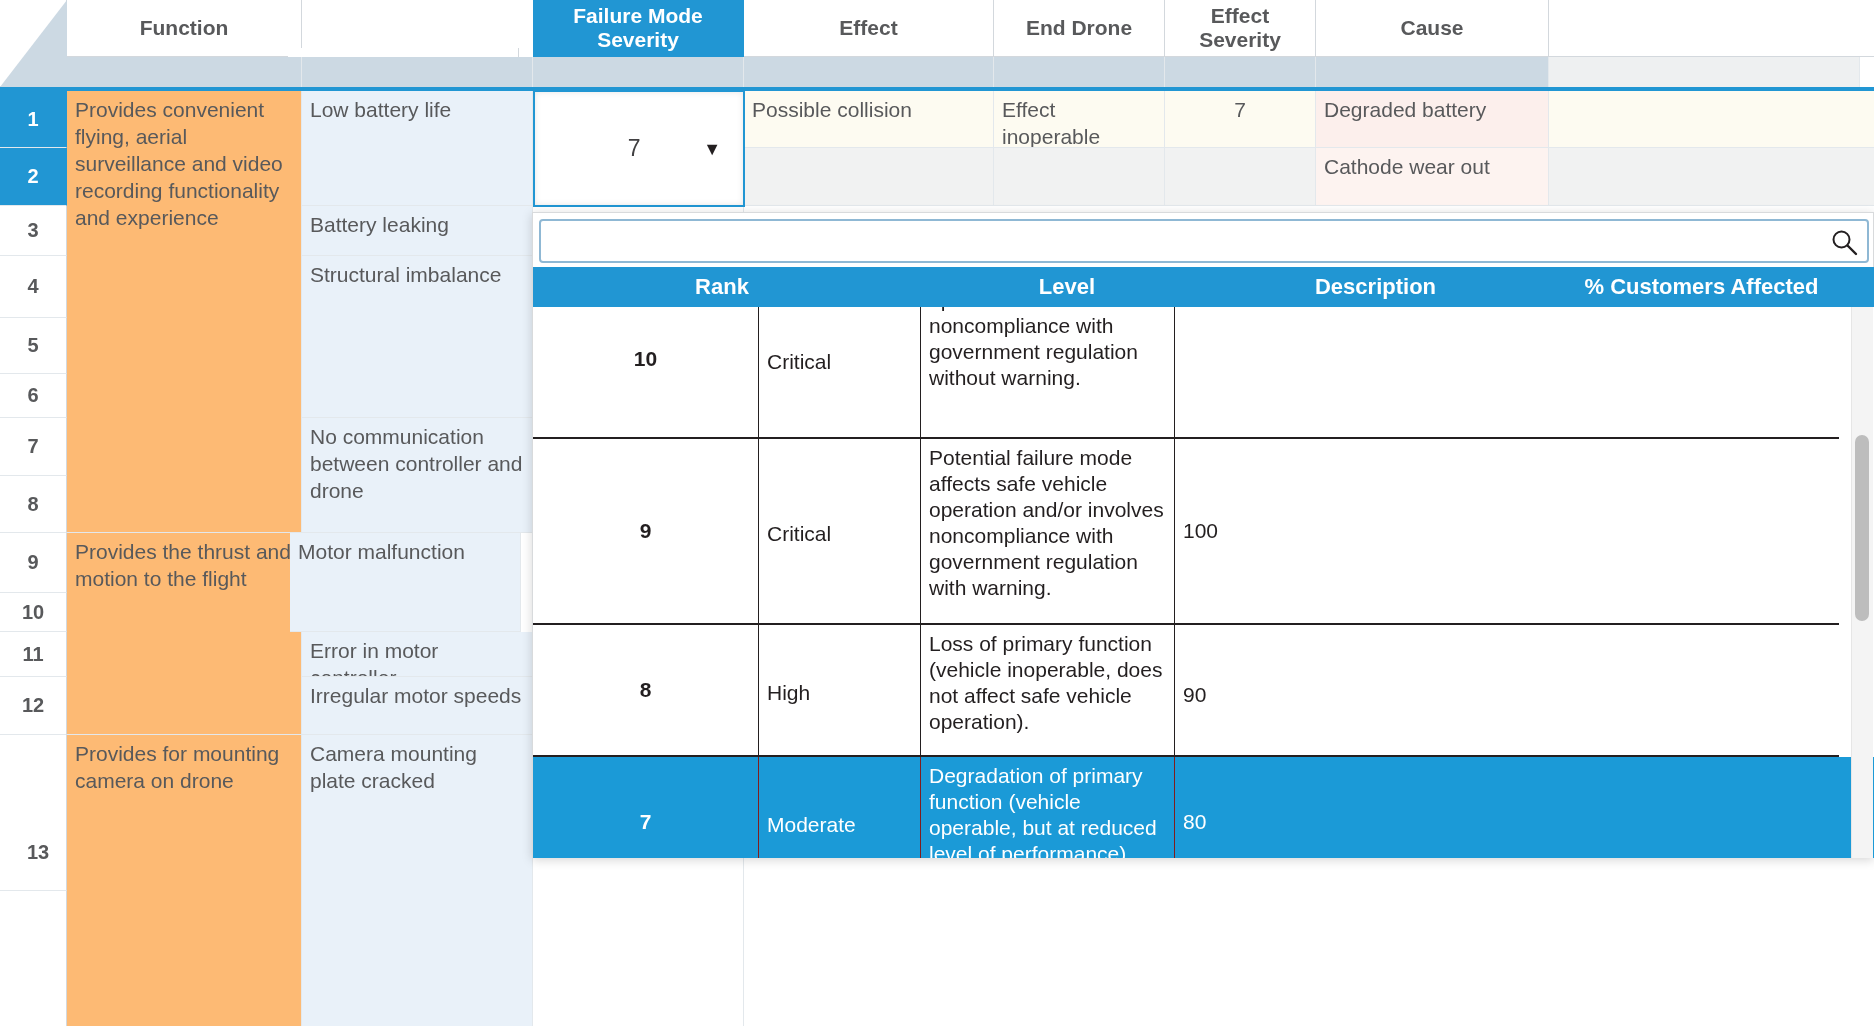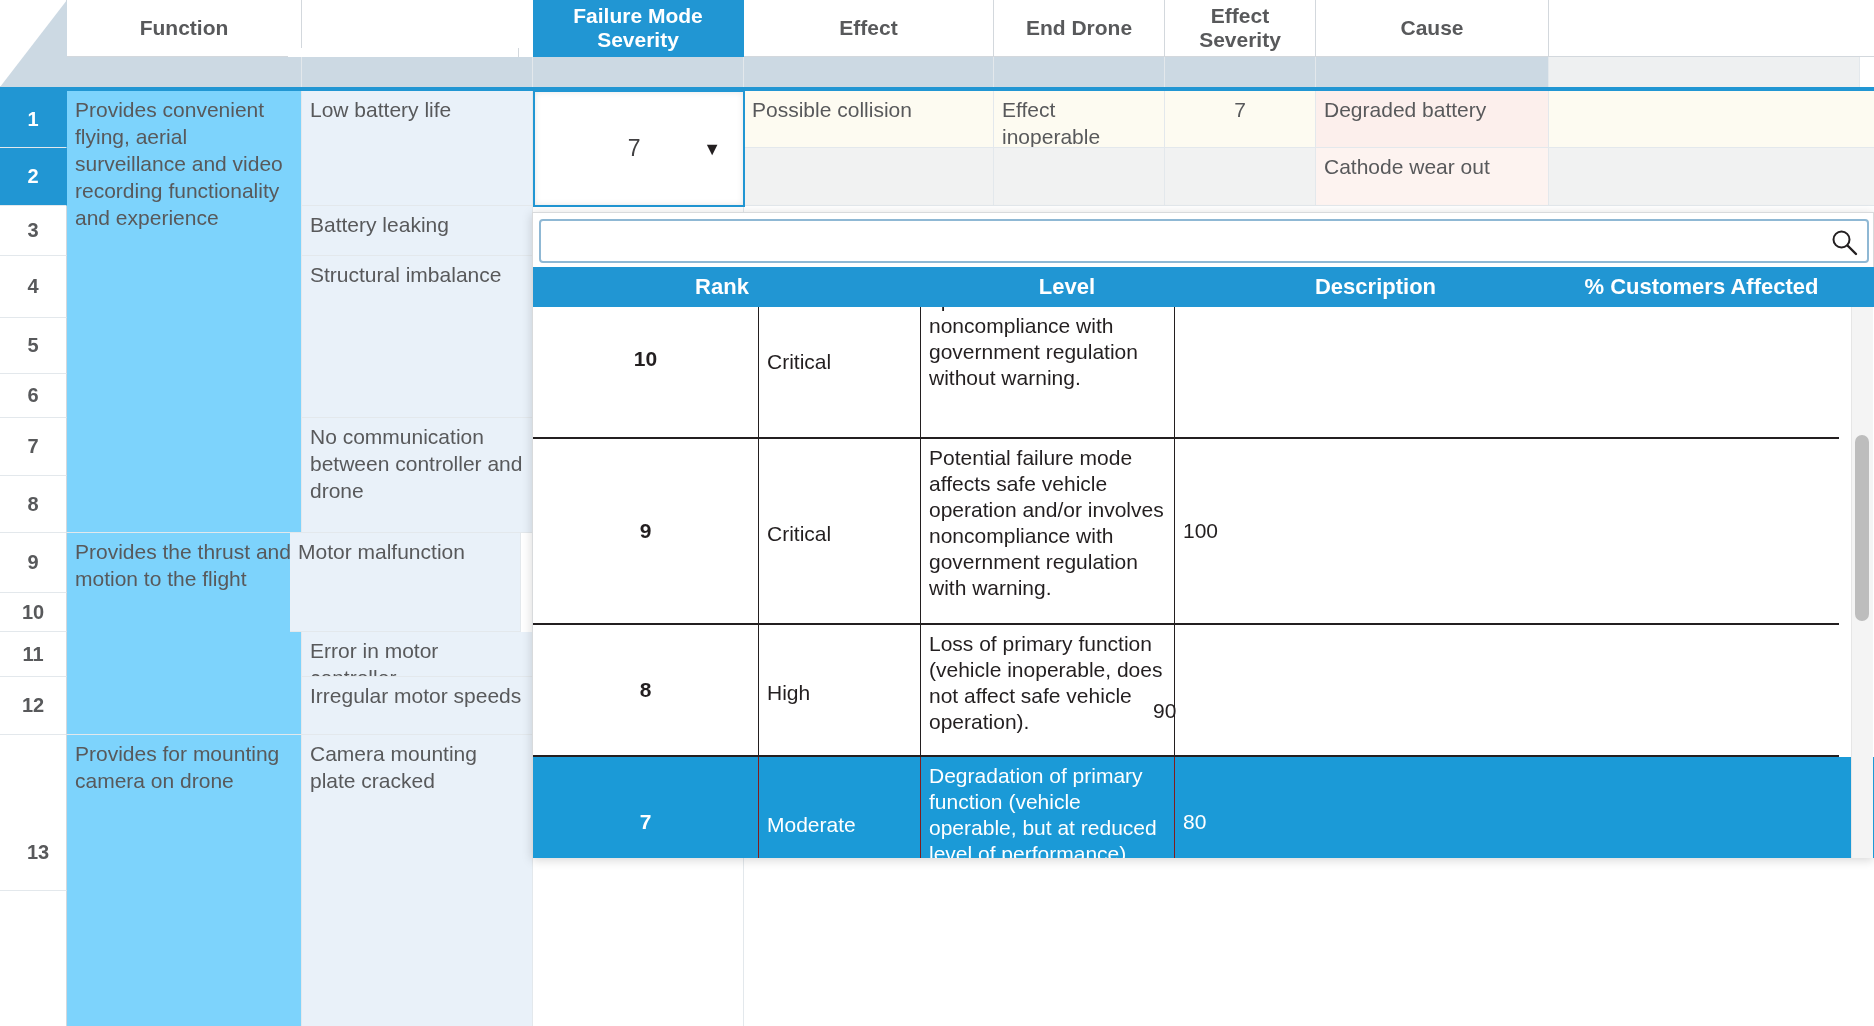--- a/index.html
+++ b/index.html
@@ -58,21 +58,21 @@
 
   
   .cell {
     position:absolute;
     font-size:21px; color:#58595b; line-height:27px;
     padding:5px 8px 4px 8px;
     border-right:1px solid #e3e8ec;
     border-bottom:1px solid #e3e8ec;
     overflow:hidden;
   }
-  .c-func   { background:#7dd3fc; }
+  .c-func   { background:#fdba74; }
   .c-fmode  { background:#e9f1f9; }
   .c-effect { background:#fdfbf1; }
   .c-effect-empty { background:#f1f2f2; }
   .c-cause  { background:#fcefec; }
   .c-cause2 { background:#fdf3f0; }
   .c-plain  { background:#ffffff; }
   .center { text-align:center; }
 
   
   .sev-cell {
@@ -294,21 +294,21 @@
         <div class="dd-cell rank" style="left:0px;width:226px;">9</div>
         <div class="dd-cell lvl" style="left:226px;width:162px;">Critical</div>
         <div class="dd-cell" style="left:388px;width:254px;">Potential failure mode affects safe vehicle operation and/or involves noncompliance with government regulation with warning.</div>
         <div class="dd-cell pct" style="left:642px;width:664px;display:flex;align-items:center;padding-top:0;">100</div>
       </div>
 
       <div class="dd-row" style="top:318px;height:132px;">
         <div class="dd-cell rank" style="left:0px;width:226px;">8</div>
         <div class="dd-cell lvl" style="left:226px;width:162px;">High</div>
         <div class="dd-cell" style="left:388px;width:254px;">Loss of primary function (vehicle inoperable, does not affect safe vehicle operation).</div>
-        <div class="dd-cell pct" style="left:612px;width:664px;display:flex;align-items:center;padding-top:9px;margin-top:16px;">90</div>
+        <div class="dd-cell pct" style="left:642px;width:664px;display:flex;align-items:center;padding-top:9px;">90</div>
       </div>
 
       <div class="dd-row sel" style="top:450px;height:132px;">
         <div class="dd-cell rank" style="left:0px;width:226px;">7</div>
         <div class="dd-cell lvl" style="left:226px;width:162px;">Moderate</div>
         <div class="dd-cell" style="left:388px;width:254px;">Degradation of primary function (vehicle operable, but at reduced level of performance).</div>
         <div class="dd-cell pct" style="left:642px;width:700px;display:flex;align-items:center;padding-top:0;border-right:none;">80</div>
       </div>
     </div>
 

